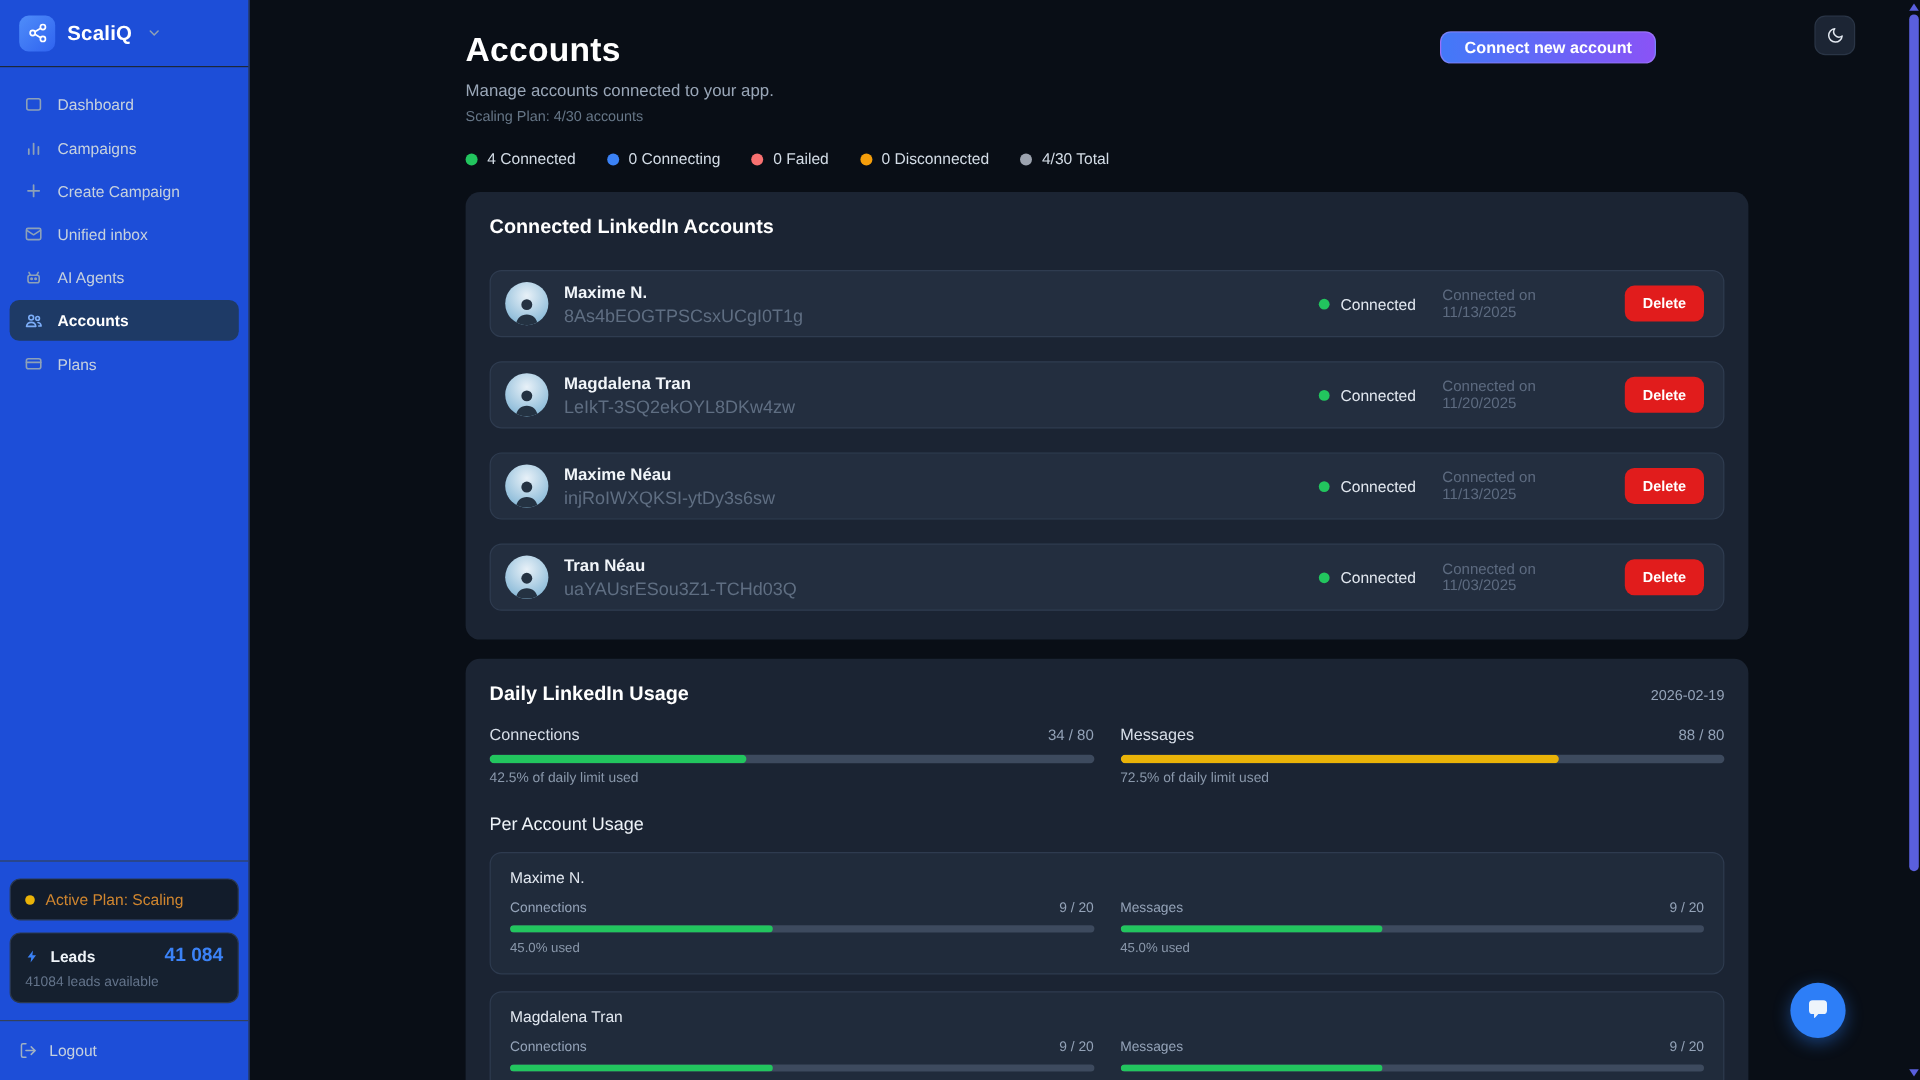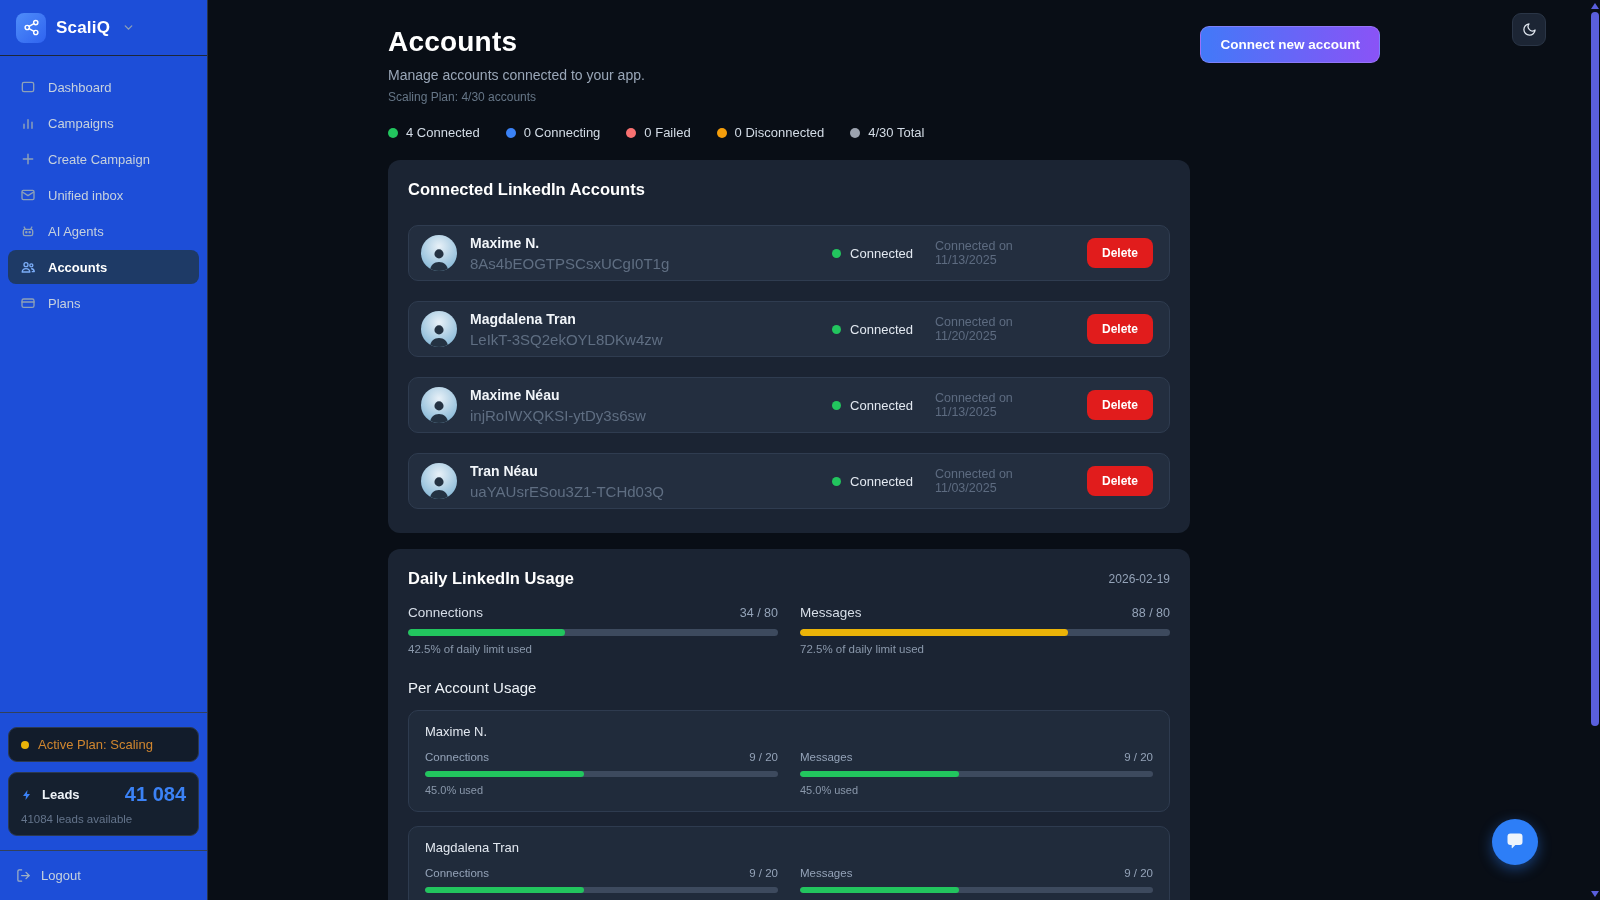--- a/index.html
+++ b/index.html
@@ -33,39 +33,39 @@
   .sidebar-bottom { margin-top:auto; }
   .side-divider { border-top:1px solid #33415a; }
   .plan-box { margin:14px 8px 0; background:#121c2b; border:1px solid #2b3950; border-radius:9px; padding:9px 12px; display:flex; align-items:center; gap:9px; }
   .plan-dot { width:8px; height:8px; border-radius:50%; background:#eab308; flex:0 0 auto; }
   .plan-text { font-size:13px; color:#d0862f; }
   .leads-box { margin:10px 8px 14px; background:#15202f; border:1px solid #2b3950; border-radius:9px; padding:10px 12px; }
   .leads-row { display:flex; align-items:center; }
   .leads-bolt { color:#3b82f6; display:flex; margin-right:9px; }
   .leads-bolt svg { width:12px; height:12px; fill:currentColor; }
   .leads-label { font-size:13px; font-weight:600; color:#eef3f8; }
-  .leads-count { margin-left:auto; font-size:20px; font-weight:800; color:#3b82f6; }
+  .leads-count { margin-left:auto; font-size:16px; font-weight:800; color:#3b82f6; }
   .leads-caption { margin-top:7px; font-size:11.5px; color:#64748b; }
   .logout-row { display:flex; align-items:center; gap:10px; padding:17px 16px; color:#c6d1de; font-size:13px; cursor:pointer; }
   .logout-row svg { width:15px; height:15px; color:#9fb0c3; }
   
   .main { position:absolute; left:208px; top:0; right:0; bottom:0; }
   .content { width:992px; margin:26px 0 0 180px; }
   .header-row { display:flex; justify-content:space-between; align-items:flex-start; }
   .page-title { font-size:28px; font-weight:800; color:#ffffff; letter-spacing:.2px; }
   .page-subtitle { margin-top:9px; font-size:14px; color:#9aa7b8; }
   .plan-note { margin-top:7px; font-size:12px; color:#667687; }
-  .connect-btn { height:37px; padding:0 19px; border-radius:9px; border:1px solid rgba(167,139,250,.55);
+  .connect-btn { height:27px; padding:0 19px; border-radius:9px; border:1px solid rgba(167,139,250,.55);
     background:linear-gradient(90deg,#4279f8,#8a53f6); color:#fff; font-weight:700; font-size:13.5px;
     font-family:"Liberation Sans",sans-serif; cursor:pointer; }
   .legend-row { display:flex; align-items:center; gap:26px; margin-top:21px; }
   .legend-item { display:flex; align-items:center; gap:8px; }
   .dot { width:10px; height:10px; border-radius:50%; }
   .legend-label { font-size:13px; color:#d3dce6; }
-  .card { width:802px; background:#1b2433; border-radius:12px; padding:20px 20px 24px; margin-top:20px; }
+  .card { width:1069px; background:#1b2433; border-radius:12px; padding:20px 20px 24px; margin-top:20px; }
   .card-title { font-size:16.5px; font-weight:700; color:#fff; }
   
   .account-row { margin-top:20px; height:56px; background:#232e3f; border:1px solid #2f3c50; border-radius:10px;
     padding:0 16px 0 12px; display:flex; align-items:center; }
   .account-row:first-of-type { margin-top:26px; }
   .avatar { width:36px; height:36px; border-radius:50%; background:radial-gradient(circle at 50% 32%, #e8f1f8, #96c1dc 70%, #6ba6c8);
     display:flex; align-items:flex-end; justify-content:center; overflow:hidden; flex:0 0 auto; }
   .avatar svg { width:26px; height:26px; fill:#243242; }
   .acc-names { margin-left:13px; }
   .acc-name { font-size:14px; font-weight:600; color:#f1f5f9; }

